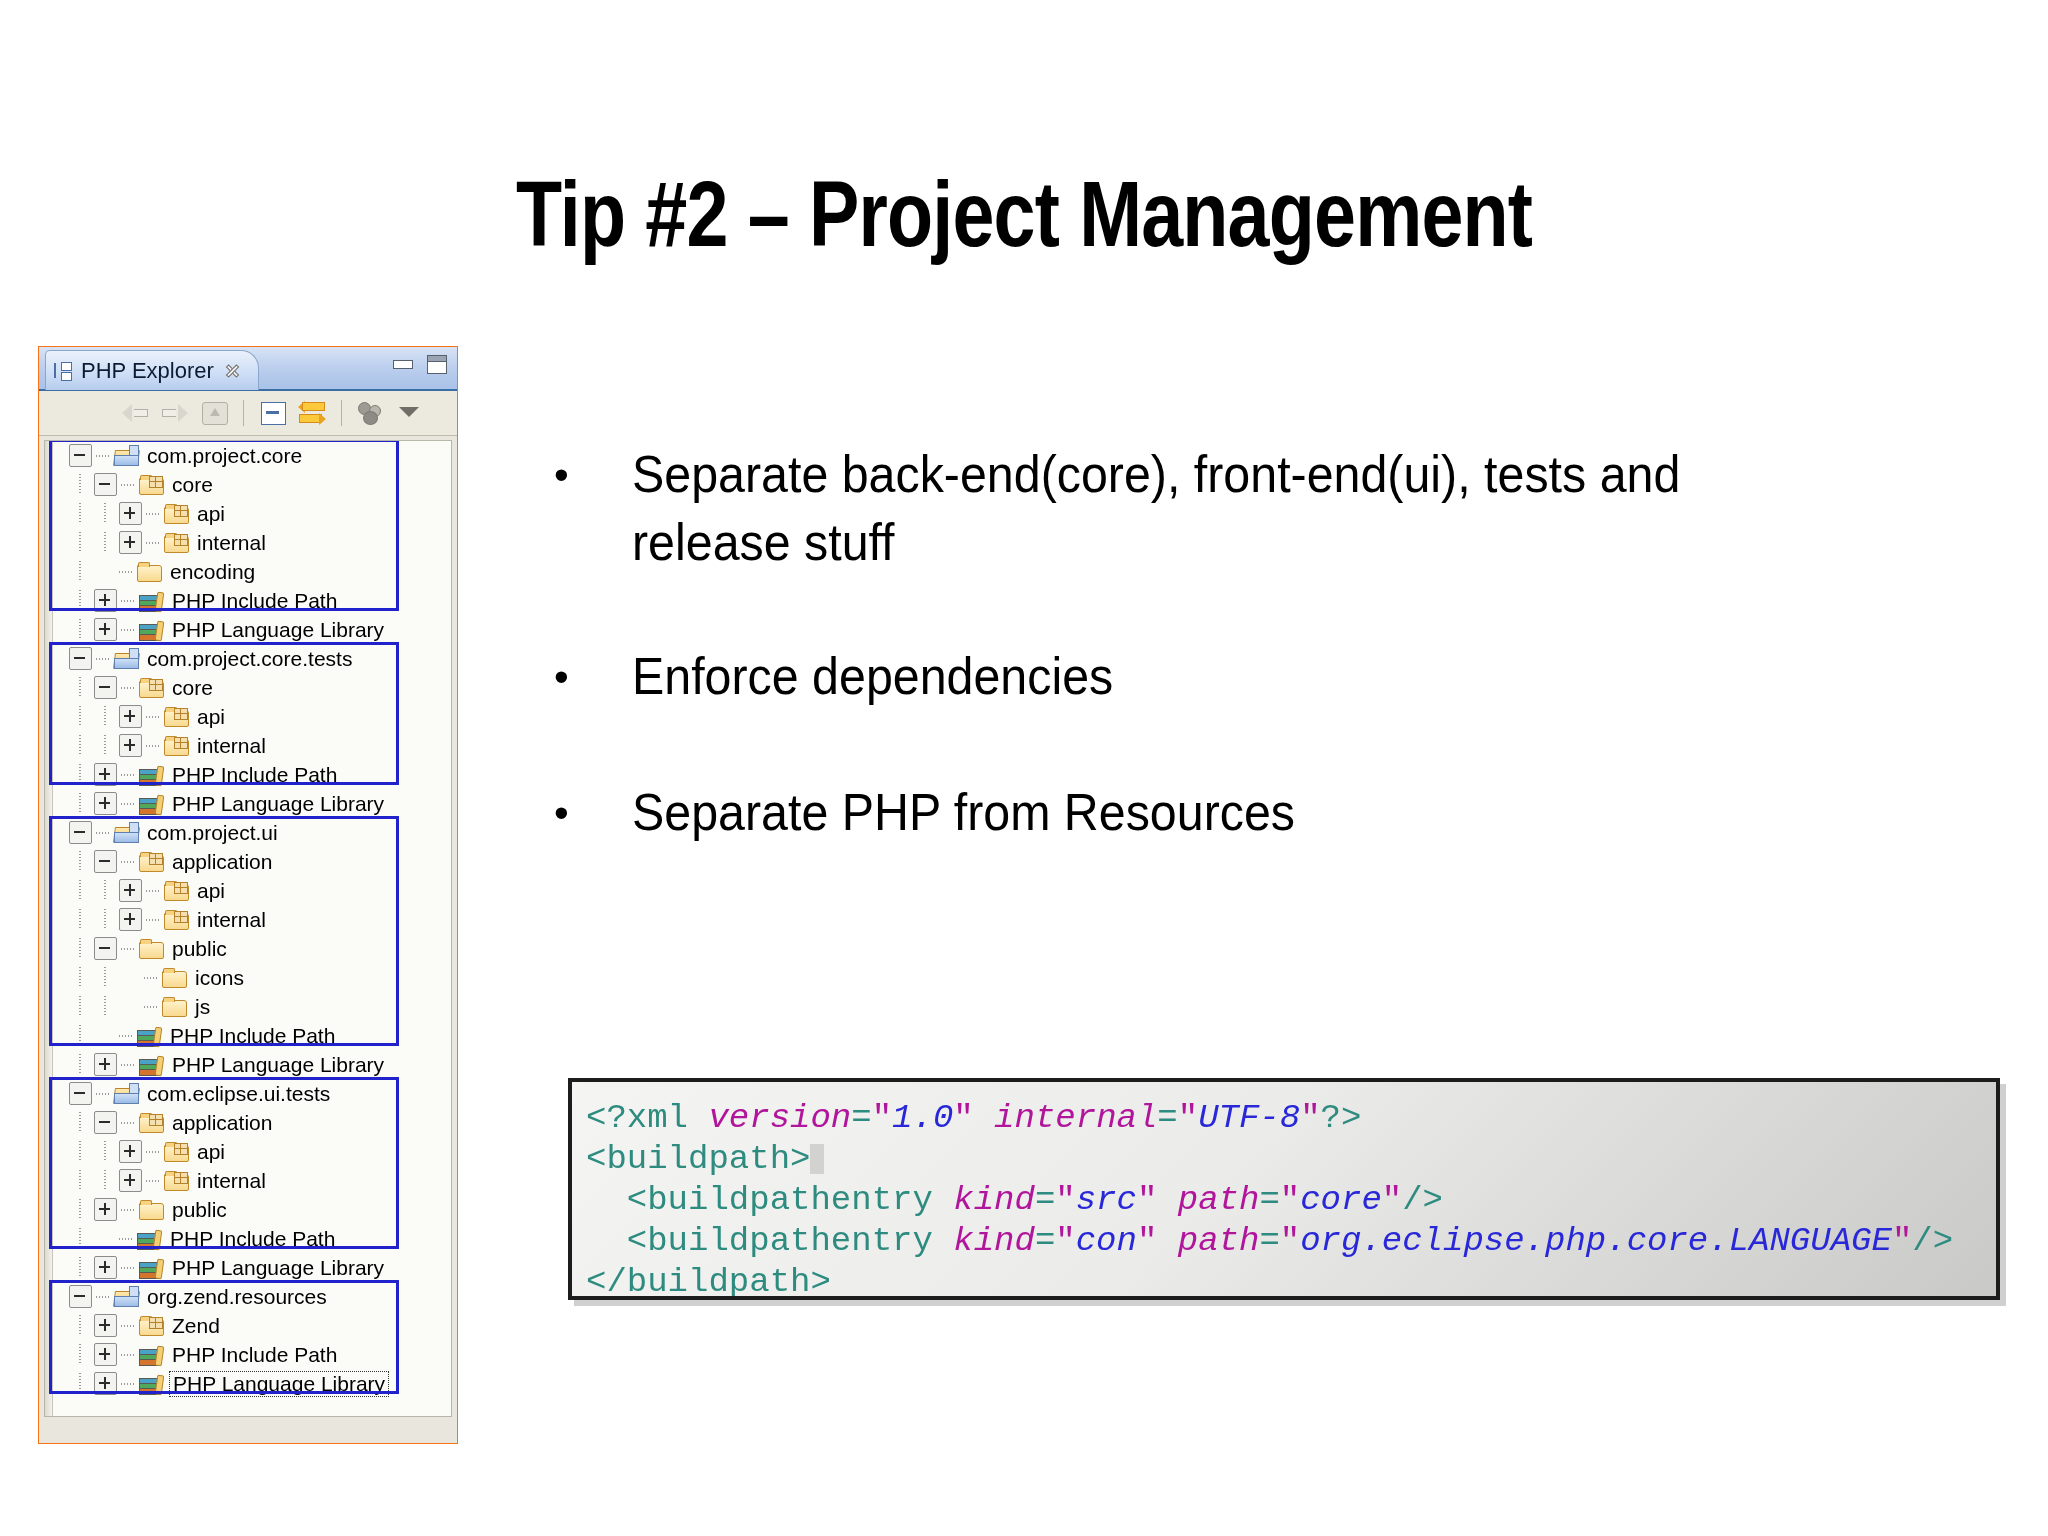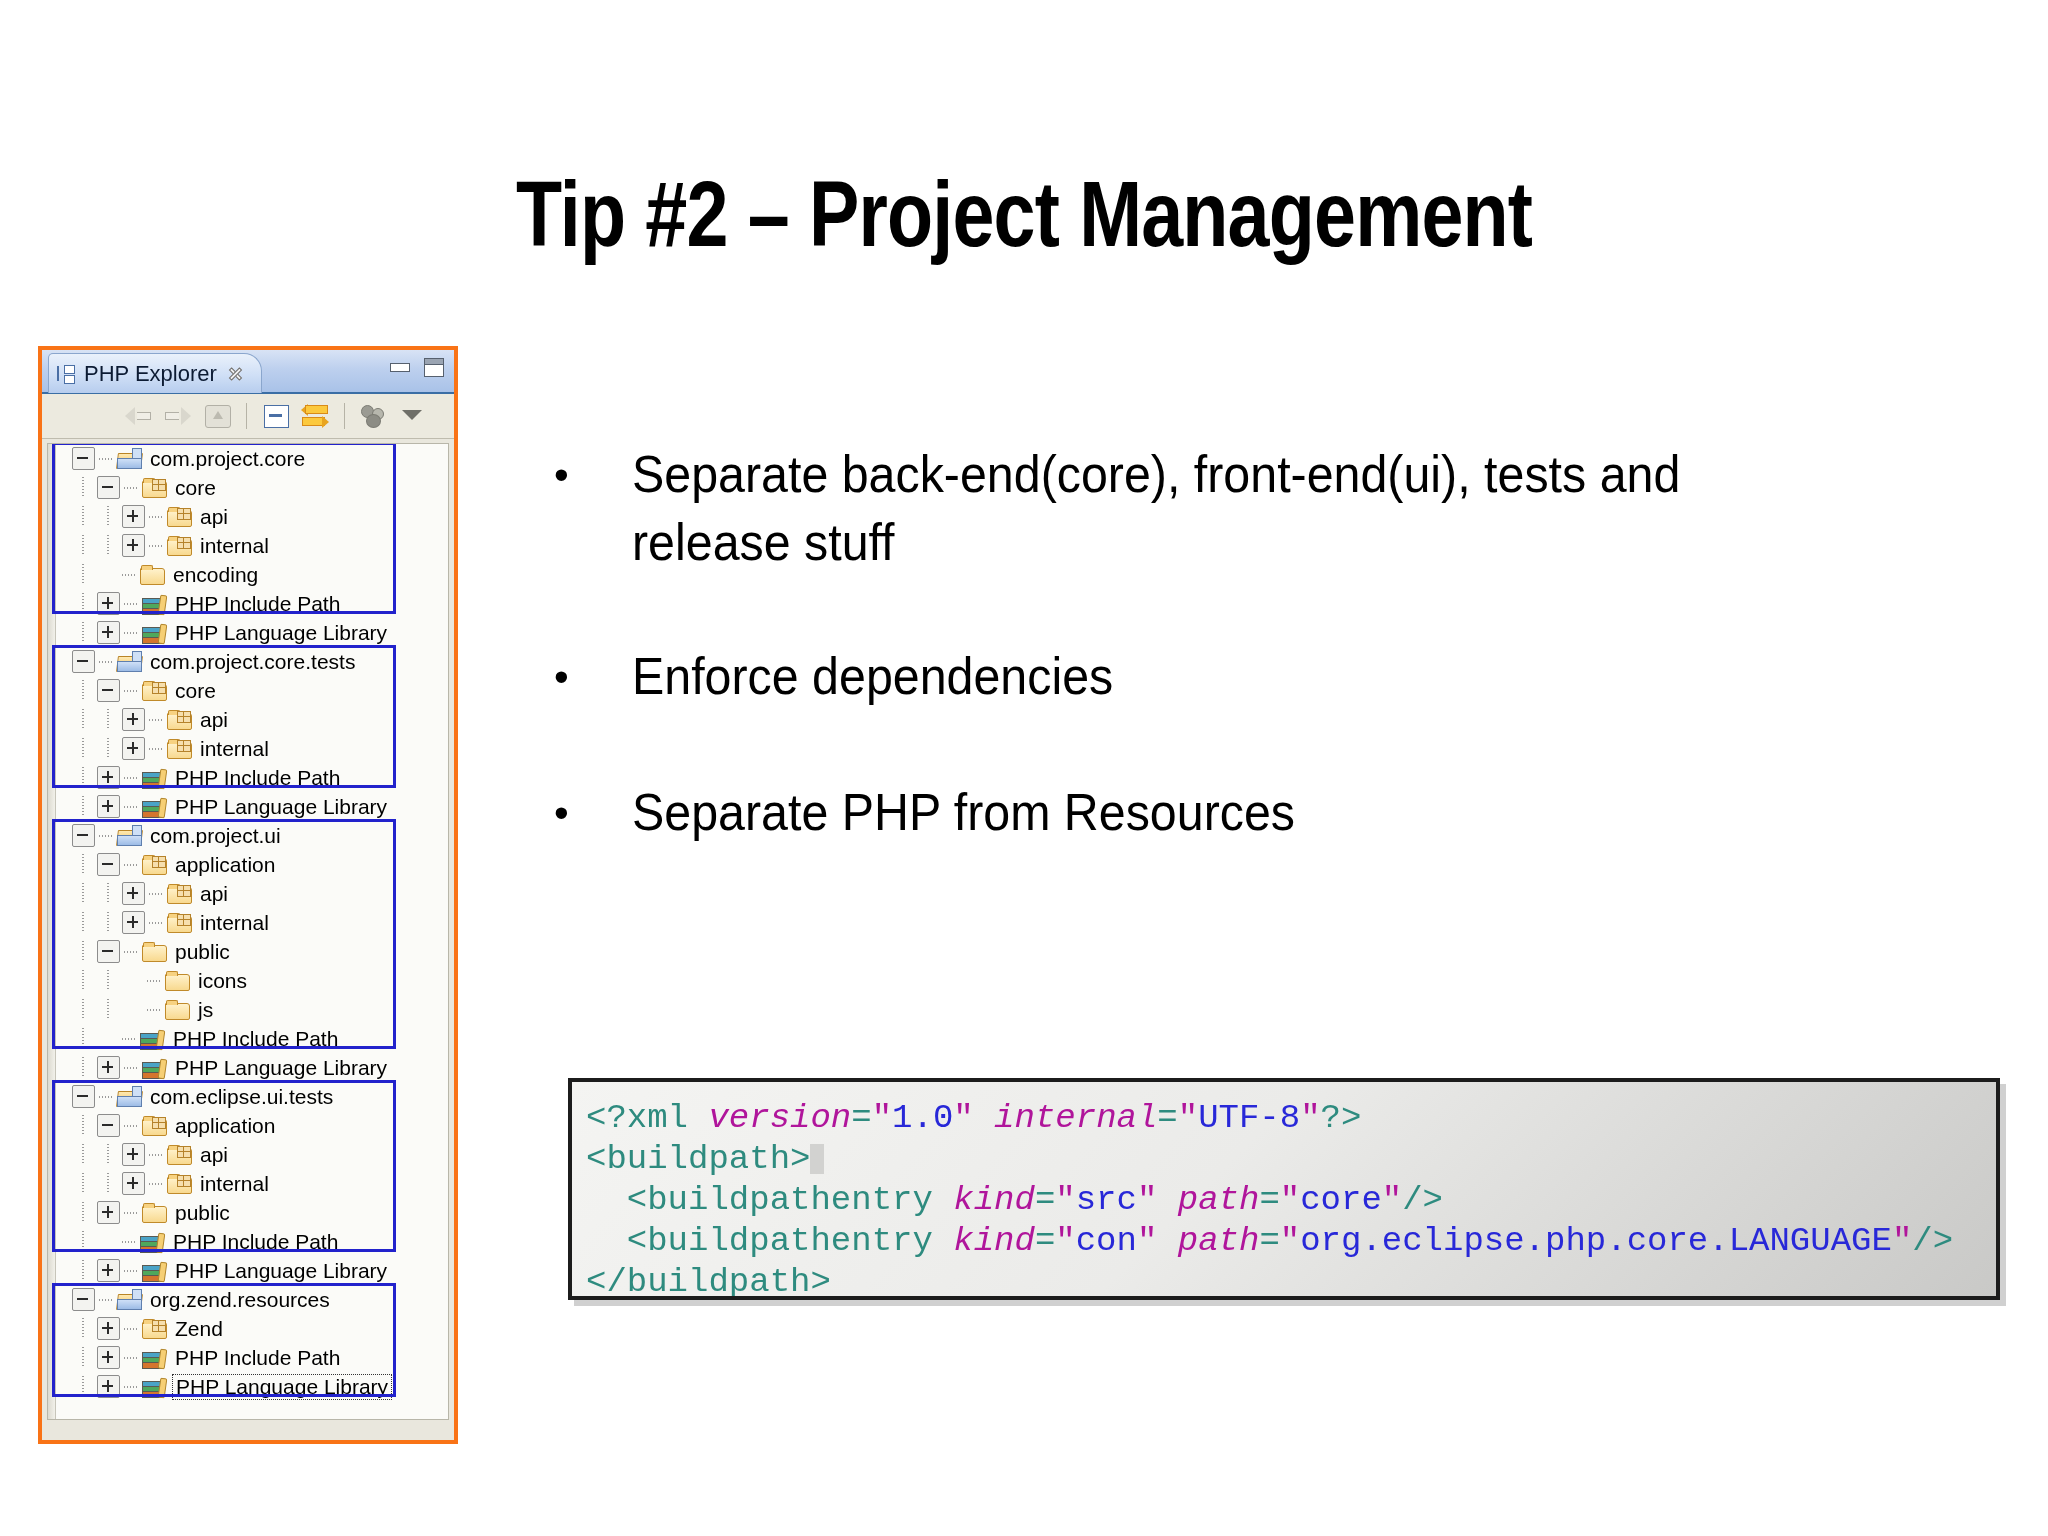--- a/index.html
+++ b/index.html
@@ -38,21 +38,21 @@
     flex:1 1 auto;
     font-size:52px; line-height:68px; color:#000;
     transform:scaleX(0.93); transform-origin:left top;
   }
 
   
   #php-explorer{
     position:absolute; left:38px; top:346px;
     width:420px; height:1098px;
     background:#e9e7dd;
-    border:4px solid #f97316;
+    border:1px solid #f97316;
     box-sizing:border-box;
   }
   
   .view-tabstrip{
     position:relative; height:42px;
     background:linear-gradient(to bottom,#d8e3f5 0%, #bdd0ee 45%, #a9c2e8 100%);
     border-bottom:2px solid #3a6ea5;
   }
   .view-tab{
     position:absolute; left:6px; top:3px; height:39px;
@@ -209,21 +209,21 @@
     padding:16px 0 0 14px;
     font-family:"Liberation Mono", "DejaVu Sans Mono", monospace;
     font-size:34px;
     line-height:41px;
     white-space:pre;
     overflow:hidden;
   }
   .tag{color:#2e8b7f;margin-top:20px;}
   .q{color:#b0159b;}
   .attr{color:#b0159b;font-style:italic;}
-  .val{color:#2828d8;margin-top:12px;}
+  .val{color:#2828d8;font-style:italic;margin-top:12px;}
   .caret{display:inline-block;width:14px;height:30px;background:#d2d2d0;vertical-align:-6px;}
 </style>
 </head>
 <body>
 
 <div id="slide-title">Tip #2 – Project Management</div>
 
 <div id="bullets">
   <div class="bullet-row">
     <div class="bullet-dot">•</div>

